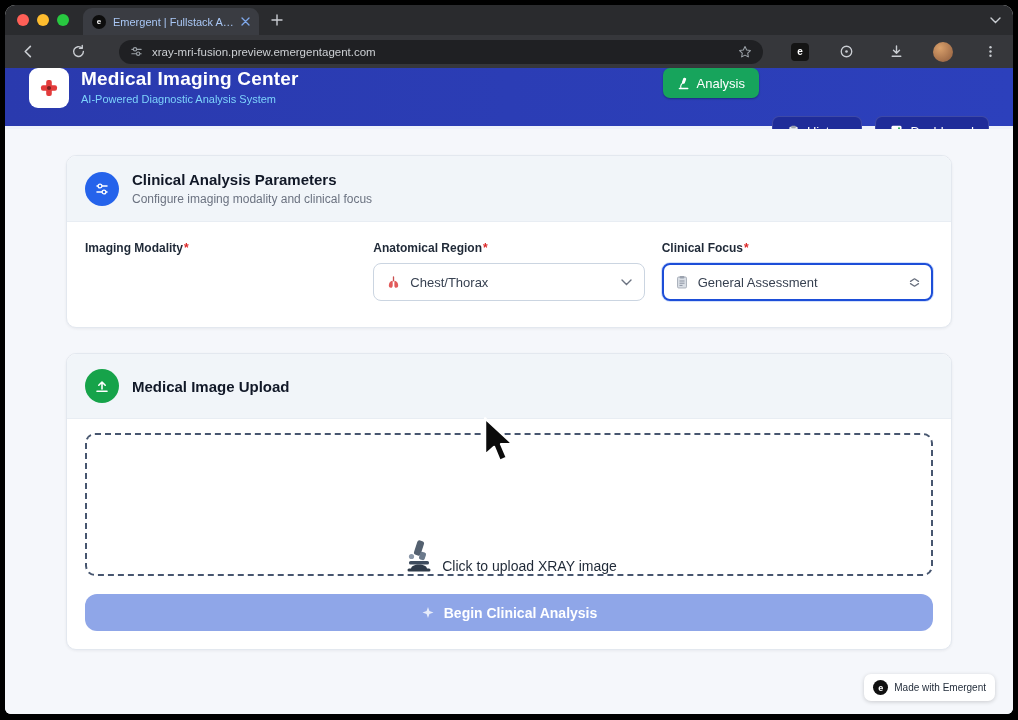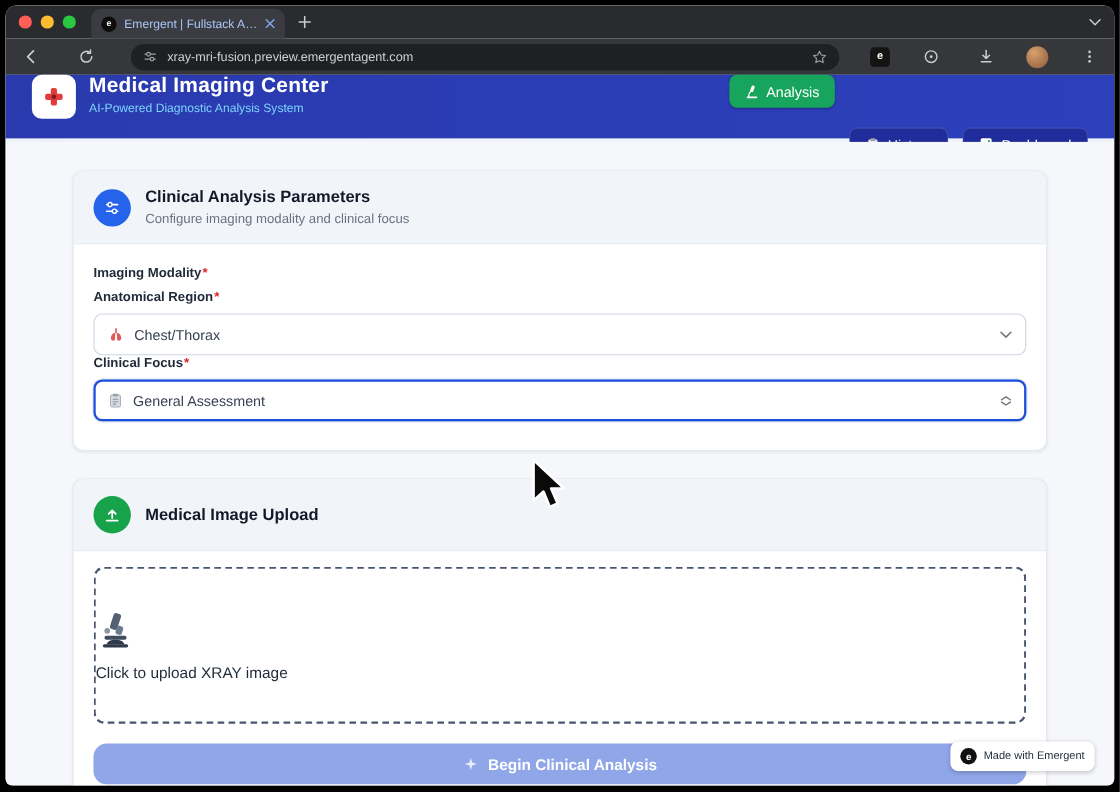--- a/index.html
+++ b/index.html
@@ -47,31 +47,31 @@
   .card { width:886px; margin:0 auto; background:#fff; border:1px solid #E3E8EF; border-radius:10px;
           box-shadow:0 1px 3px rgba(16,24,40,.06); overflow:hidden; }
   .card + .card { margin-top:25px; }
   .card-head { background:#F1F5F9; border-bottom:1px solid #E8EDF3; padding:15px 18px; display:flex; align-items:center; gap:13px; }
   .badge-circle { width:34px; height:34px; border-radius:50%; display:flex; align-items:center; justify-content:center; flex:none; }
   .badge-circle.blue { background:#2563EB; }
   .badge-circle.green { background:#16A34A; }
   .card-title { font-size:15px; font-weight:bold; color:#111827; }
   .card-sub { font-size:12px; color:#6B7280; margin-top:4px; }
 
-  .fields { display:flex; padding:19px 18px 26px;flex-direction:column; }
+  .fields { display:flex; gap:17px; padding:19px 18px 26px; }
   .field { flex:1; }
   .f-label { font-size:12px; font-weight:bold; color:#1F2937; margin-bottom:8px; }
   .req { color:#DC2626; margin-left:1px; }
   .select { height:38px; border:1px solid #CBD5E1; border-radius:8px; background:#fff; display:flex; align-items:center;
             gap:9px; padding:0 12px; font-size:13px; color:#374151; cursor:pointer; }
   .select .chev { margin-left:auto; display:flex; }
   .select.focused { border:2px solid #1D4ED8; padding:0 11px; box-shadow:0 0 0 1px rgba(37,99,235,.2); }
 
   .dropzone { margin:14px 18px 0; border:2px dashed #47566F; border-radius:10px; height:143px;
-              display:flex; flex-direction:column; align-items:flex-start; justify-content:center; gap:5px; background:#fff; cursor:pointer; }
+              display:flex; flex-direction:row; align-items:flex-end; justify-content:center; gap:5px; background:#fff; cursor:pointer; }
   .dz-title { font-size:14px; font-weight:500; color:#1F2937; margin-top:7px; }
   .dz-hint { font-size:12px; color:#9AA3AF; margin-top:3px; }
   .submit { margin:18px 18px 18px; height:37px; background:#8FA6E8; border:none; border-radius:12px; display:flex;
             align-items:center; justify-content:center; gap:9px; color:#fff; font-weight:bold; font-size:14px;
             width:calc(100% - 36px); font-family:"Liberation Sans",sans-serif; }
 
   .footer-badge { position:absolute; right:18px; bottom:13px; background:#fff; border-radius:7px;
                   box-shadow:0 1px 4px rgba(0,0,0,.18); padding:6px 9px; display:flex; align-items:center; gap:6px; cursor:pointer; }
   .fb-icon { width:15px; height:15px; border-radius:50%; background:#111; color:#fff; font-size:9px; font-weight:bold;
              display:flex; align-items:center; justify-content:center; }

